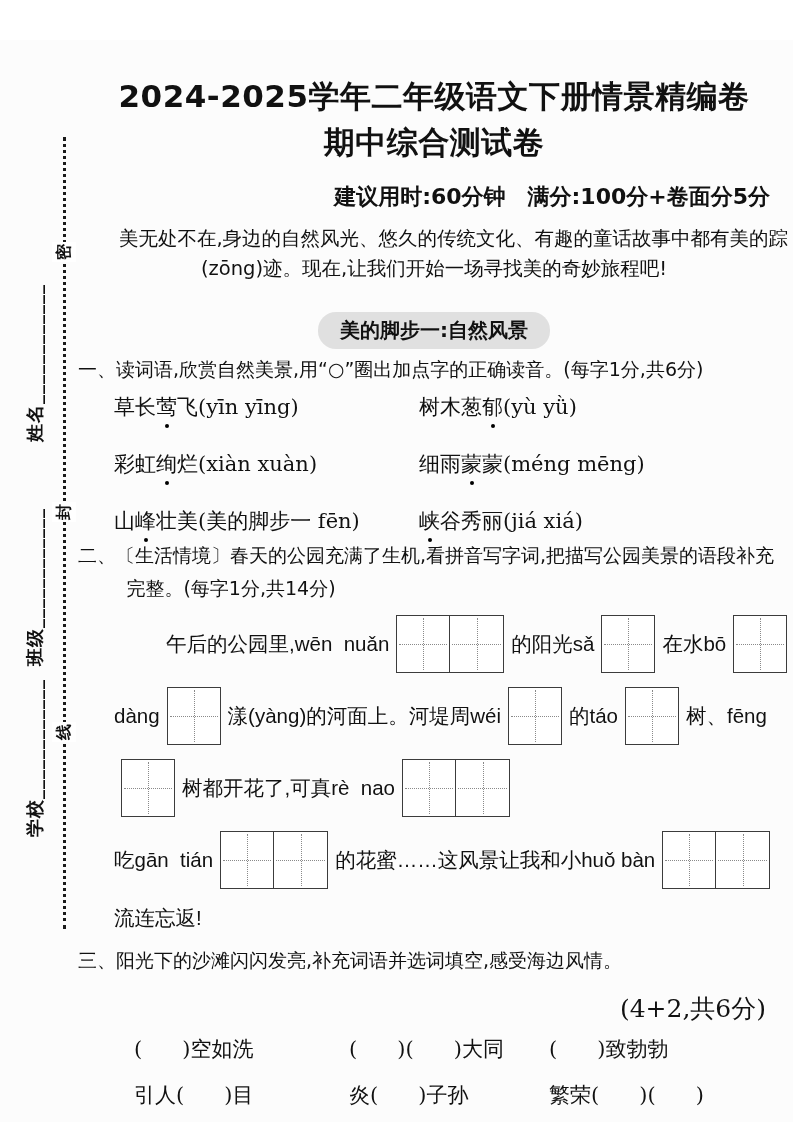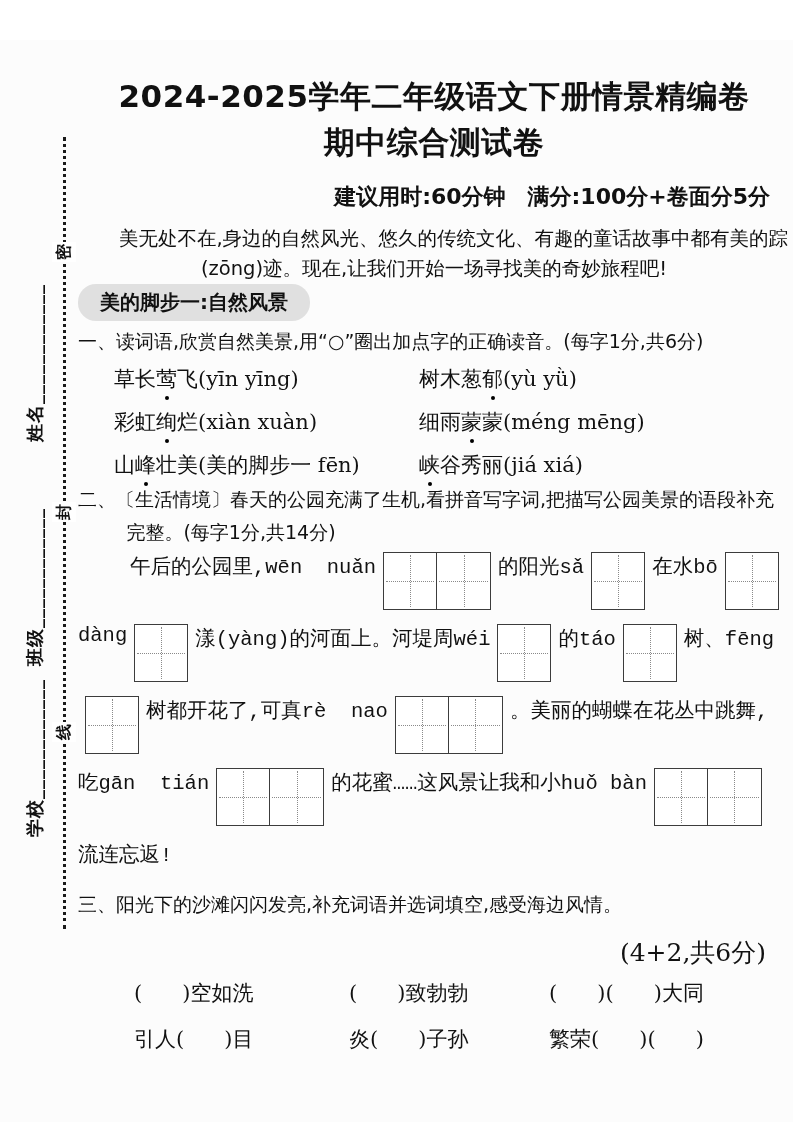--- a/index.html
+++ b/index.html
@@ -11,35 +11,35 @@
   .seal-char{position:absolute;left:64px;transform:translate(-50%,-50%) rotate(-90deg);background:#fff;padding:4px 2px;font-weight:bold;font-size:16px;line-height:1;}
   .side-label{position:absolute;left:35px;transform:translate(-50%,-50%) rotate(-90deg);font-weight:bold;font-size:18px;white-space:nowrap;letter-spacing:1px;}
 
   
   .content{position:absolute;left:78px;top:0;width:712px;}
   .title{margin:0;text-align:center;font-weight:bold;font-size:31px;line-height:1.35;letter-spacing:0.5px;}
   .title1{margin-top:76px;}
   .title2{margin-top:4px;}
   .meta{margin-top:18px;text-align:right;padding-right:20px;font-weight:bold;font-size:22px;}
   .intro{margin-top:12px;font-size:19.5px;line-height:1.55;text-indent:2em;text-align:center;}
-  .badge-row{margin-top:0;text-align:left;}
+  .badge-row{margin-top:28px;text-align:center;}
   .badge{display:inline-block;background:#e0e0e0;border-radius:18px;padding:5px 22px;font-weight:bold;font-size:20px;}
 
   .qhead{margin-top:4px;font-weight:normal;font-size:19px;line-height:1.7;}
   .hang{padding-left:2.55em;text-indent:-2.55em;}
 
   
-  .q1-grid{margin:8px 0 0 36px;display:grid;grid-template-columns:305px auto;row-gap:15px;font-size:21px;font-family:"DejaVu Serif","Liberation Serif",serif;}
+  .q1-grid{margin:8px 0 0 36px;display:grid;grid-template-columns:305px auto;row-gap:29px;font-size:21px;font-family:"DejaVu Serif","Liberation Serif",serif;}
   .q1-item{white-space:nowrap;}
   .dotchar{position:relative;display:inline-block;}
   .dotchar::after{content:"";position:absolute;left:50%;bottom:-7px;width:4px;height:4px;margin-left:-2px;border-radius:50%;background:#000;}
 
   
   .passage{margin-top:4px;}
-  .pline{display:flex;align-items:flex-start;height:72px;white-space:pre;font-size:20.5px;font-family:Liberation Mono, monospace;flex-wrap:nowrap;}
+  .pline{display:flex;align-items:center;height:72px;white-space:pre;font-size:20.5px;font-family:Liberation Sans, sans-serif;flex-wrap:nowrap;margin-left:36px;}
   .pline.short{height:44px;}
   .seg-text{flex:0 0 auto;}
   .box-group{display:inline-flex;flex:0 0 auto;margin:0 7px;}
   .cell{position:relative;width:54px;height:58px;border:1.6px solid #3c3c3c;background:#fff;box-sizing:border-box;}
   .cell + .cell{border-left:none;}
   .cell::before{content:"";position:absolute;left:50%;top:2px;bottom:2px;border-left:1.5px dotted #8a8a8a;}
   .cell::after{content:"";position:absolute;top:50%;left:2px;right:2px;border-top:1.5px dotted #8a8a8a;}
 
   
   .score-line{text-align:right;padding-right:24px;font-size:25px;font-family:"DejaVu Serif","Liberation Serif",serif;margin-top:16px;}
@@ -76,22 +76,22 @@
         <div class="q1-item"><span>彩虹</span><span class="dotchar">绚</span><span>烂</span><span>(xiàn  xuàn)</span></div>
         <div class="q1-item"><span>细雨</span><span class="dotchar">蒙</span><span>蒙</span><span>(méng  mēng)</span></div>
         <div class="q1-item"><span>山</span><span class="dotchar">峰</span><span>壮美</span><span>(美的脚步一  fēn)</span></div>
         <div class="q1-item"><span class="dotchar">峡</span><span>谷秀丽</span><span>(jiá  xiá)</span></div>
       </div>
 
     <div class="qhead hang">二、〔生活情境〕春天的公园充满了生机,看拼音写字词,把描写公园美景的语段补充完整。(每字1分,共14分)</div>
     <div class="passage" id="q2-passage">
         <div class="pline" style="padding-left: 52px;"><span class="seg-text">午后的公园里,wēn  nuǎn</span><span class="box-group"><span class="cell"></span><span class="cell"></span></span><span class="seg-text">的阳光sǎ</span><span class="box-group"><span class="cell"></span></span><span class="seg-text">在水bō</span><span class="box-group"><span class="cell"></span></span></div>
         <div class="pline"><span class="seg-text">dàng</span><span class="box-group"><span class="cell"></span></span><span class="seg-text">漾(yàng)的河面上。河堤周wéi</span><span class="box-group"><span class="cell"></span></span><span class="seg-text">的táo</span><span class="box-group"><span class="cell"></span></span><span class="seg-text">树、fēng</span></div>
-        <div class="pline"><span class="box-group"><span class="cell"></span></span><span class="seg-text">树都开花了,可真rè  nao</span><span class="box-group"><span class="cell"></span><span class="cell"></span></span><span class="seg-text">。美丽的蝴蝶在花丛中跳舞,</span></div>
+        <div class="pline"><span class="box-group"><span class="cell"></span></span><span class="seg-text">树都开花了,可真rè  nao</span><span class="box-group"><span class="cell"></span><span class="cell"></span></span></div>
         <div class="pline"><span class="seg-text">吃gān  tián</span><span class="box-group"><span class="cell"></span><span class="cell"></span></span><span class="seg-text">的花蜜……这风景让我和小huǒ bàn</span><span class="box-group"><span class="cell"></span><span class="cell"></span></span></div>
         <div class="pline short"><span class="seg-text">流连忘返!</span></div>
       </div>
 
     <div class="qhead">三、阳光下的沙滩闪闪发亮,补充词语并选词填空,感受海边风情。</div>
     <div class="score-line">(4+2,共6分)</div>
-    <div class="q3-grid" id="q3-grid"><div>(      )空如洗</div><div>(      )致勃勃</div><div>(      )(      )大同</div><div>引人(      )目</div><div>炎(      )子孙</div><div>繁荣(      )(      )</div></div>
+    <div class="q3-grid" id="q3-grid"><div>(      )空如洗</div><div>(      )(      )大同</div><div>(      )致勃勃</div><div>引人(      )目</div><div>炎(      )子孙</div><div>繁荣(      )(      )</div></div>
   </div>
 </div>
 
 </body></html>

